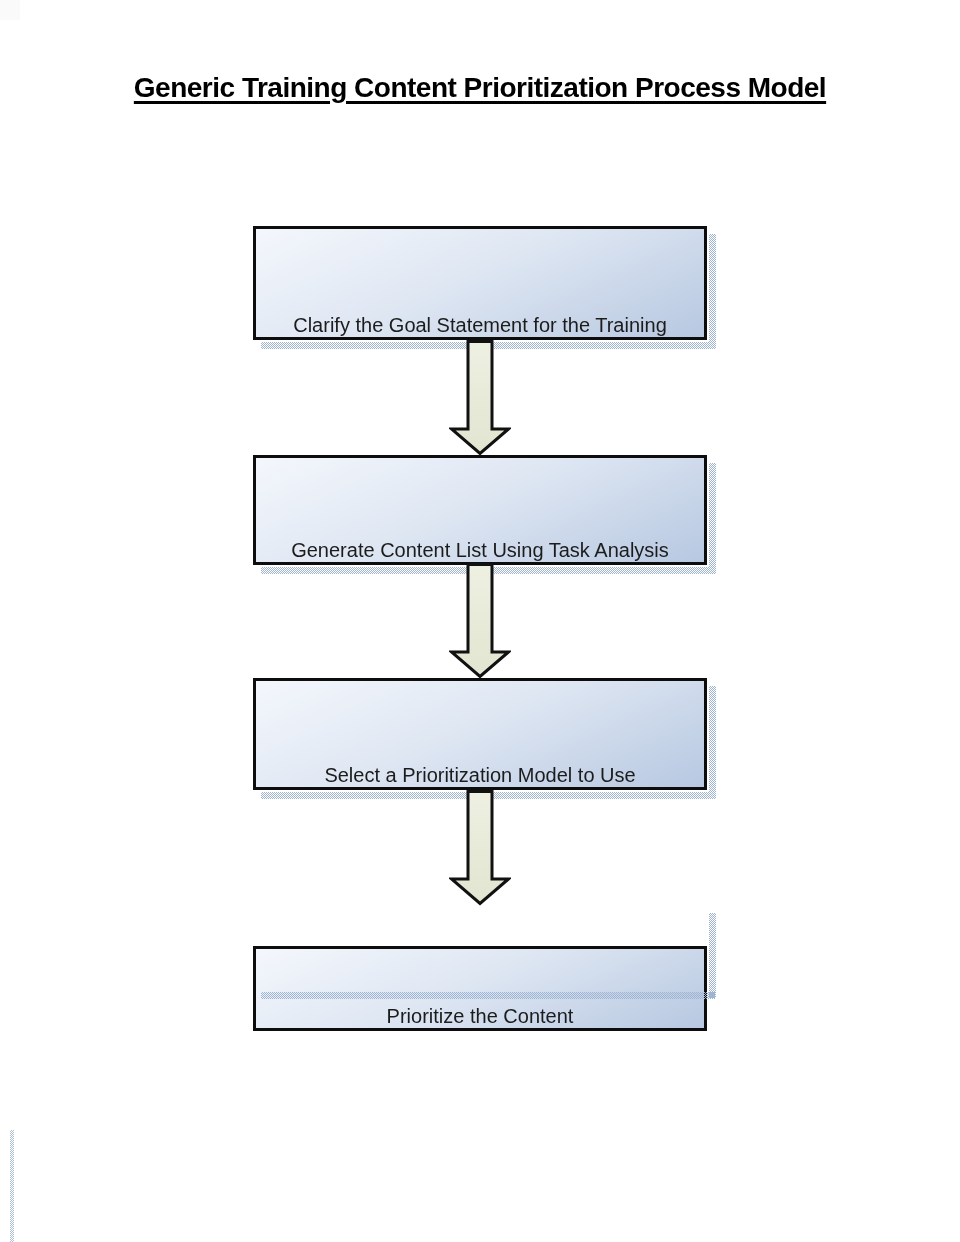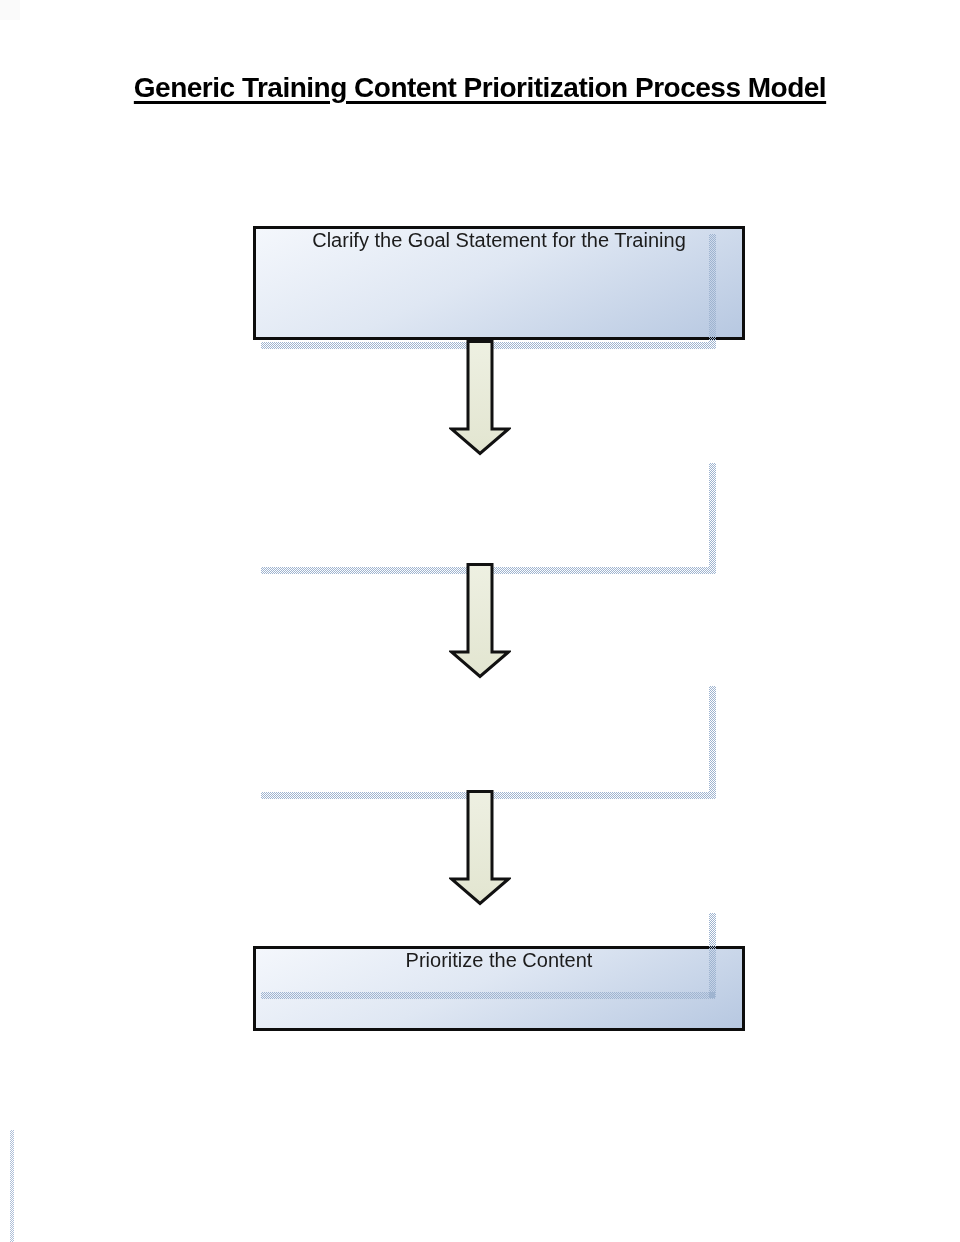--- a/index.html
+++ b/index.html
@@ -31,26 +31,26 @@
     font-weight: bold;
     letter-spacing: -0.5px;
     color: #000000;
     text-decoration: underline;
     text-decoration-thickness: 3px;
     text-underline-offset: 4px;
   }
   .step-box {
     position: absolute;
     left: 253px;
-    width: 492px;
+    width: 454px;
     box-sizing: border-box;
     border: 3px solid #0d0d0d;
     background: linear-gradient(155deg, #f4f7fc 0%, #dfe7f3 45%, #b7c8e1 100%);
     display: flex;
-    align-items: flex-start;
+    align-items: flex-end;
     justify-content: center;
     text-align: center;
     font-size: 20px;
     color: #1c1c1c;
   }
   .box1 { top: 226px; height: 114px; }
   .box2 { top: 455px; height: 110px; }
   .box3 { top: 678px; height: 112px; }
   .box4 { top: 946px; height: 85px; }
 
@@ -98,33 +98,39 @@
   <svg class="arrow" style="top:340px;" viewBox="0 0 62 116">
     <defs>
       <linearGradient id="ag1" x1="0" y1="0" x2="0" y2="1">
         <stop offset="0" stop-color="#eef0e2"></stop>
         <stop offset="1" stop-color="#e2e5d0"></stop>
       </linearGradient>
     </defs>
     <polygon points="19,1.5 43,1.5 43,89 59.5,89 31,113.5 2.5,89 19,89" fill="url(#ag1)" stroke="#111111" stroke-width="3" stroke-linejoin="miter"></polygon>
   </svg>
 
+  <div class="step-box box2">
+    <span>Generate Content List Using Task Analysis</span>
+  </div>
   <div class="shadow-strip shadow-right" style="left:709px; top:463px; height:110px;"></div>
   <div class="shadow-strip shadow-bottom" style="left:261px; top:567px; width:454px;"></div>
 
   <svg class="arrow" style="top:563px;" viewBox="0 0 62 116">
     <defs>
       <linearGradient id="ag2" x1="0" y1="0" x2="0" y2="1">
         <stop offset="0" stop-color="#eef0e2"></stop>
         <stop offset="1" stop-color="#e2e5d0"></stop>
       </linearGradient>
     </defs>
     <polygon points="19,1.5 43,1.5 43,89 59.5,89 31,113.5 2.5,89 19,89" fill="url(#ag2)" stroke="#111111" stroke-width="3" stroke-linejoin="miter"></polygon>
   </svg>
 
+  <div class="step-box box3">
+    <span>Select a Prioritization Model to Use</span>
+  </div>
   <div class="shadow-strip shadow-right" style="left:709px; top:686px; height:112px;"></div>
   <div class="shadow-strip shadow-bottom" style="left:261px; top:792px; width:454px;"></div>
 
   <svg class="arrow" style="top:790px;" viewBox="0 0 62 116">
     <defs>
       <linearGradient id="ag3" x1="0" y1="0" x2="0" y2="1">
         <stop offset="0" stop-color="#eef0e2"></stop>
         <stop offset="1" stop-color="#e2e5d0"></stop>
       </linearGradient>
     </defs>

